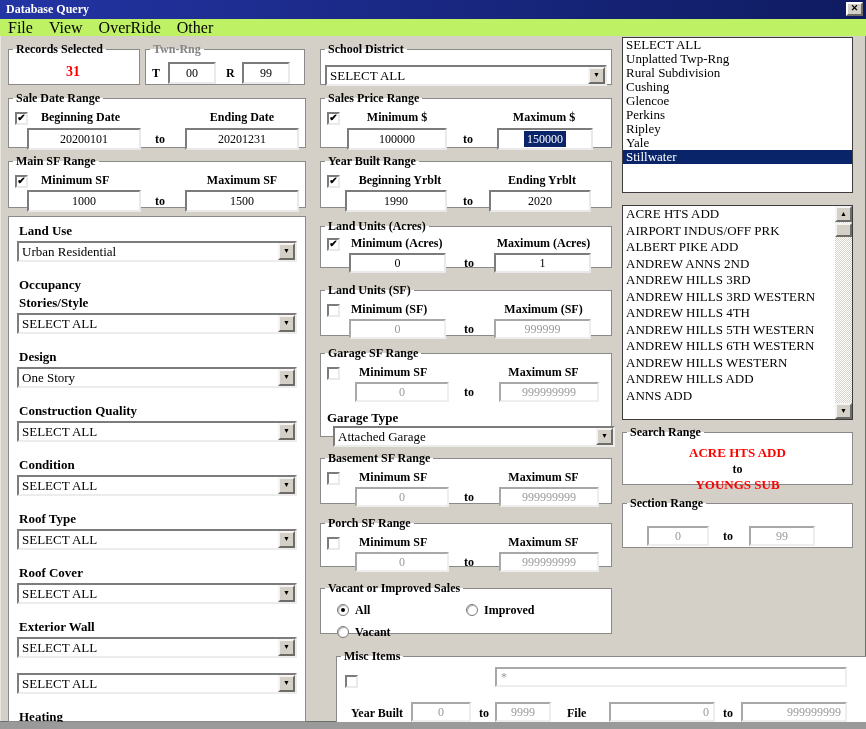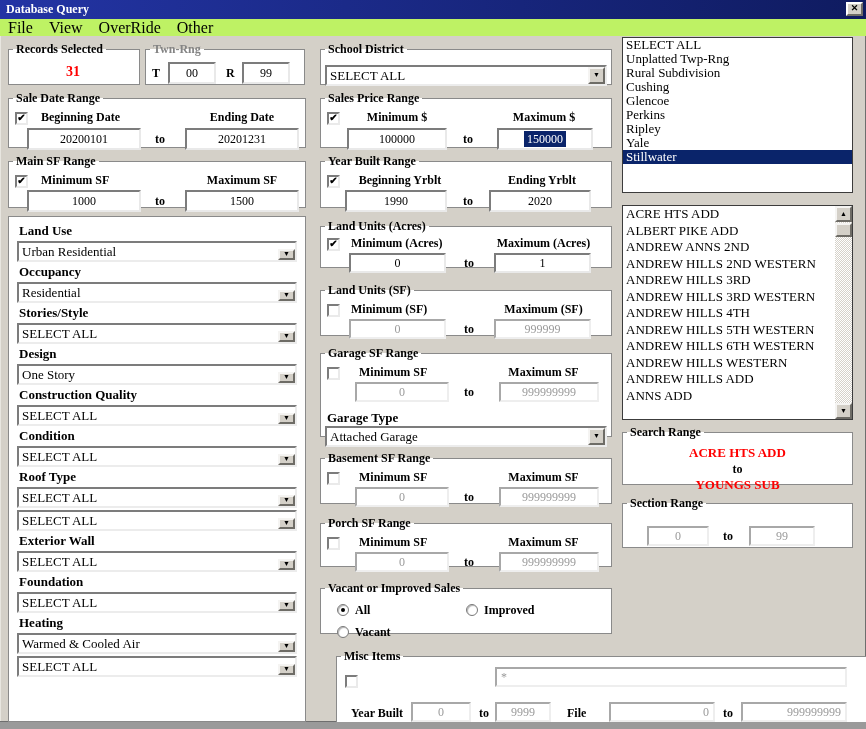--- a/index.html
+++ b/index.html
@@ -56,21 +56,21 @@
     border:2px solid;border-color:#7c7c7c #ececec #ececec #7c7c7c;}
   .combo .cval{flex:1;font-size:13px;line-height:17px;padding-left:3px;white-space:nowrap;overflow:hidden;color:#000;}
   .combo .cbtn{width:17px;background:#d4d0c8;border:2px solid;
     border-color:#f5f4f2 #6e6c66 #6e6c66 #f5f4f2;box-sizing:border-box;
     display:flex;align-items:center;justify-content:center;}
   .combo .arr{font-size:7px;line-height:1;color:#000;}
   .combo.abs{position:absolute;}
   
   .fields{padding:5px 8px 0 8px;}
   .fields .flabel{display:block;font-size:13px;font-weight:bold;margin:1px 0 2px 2px;color:#000;}
-  .fields .combo{margin-bottom:2px;align-items:flex-end;}
+  .fields .combo{margin-bottom:15px;}
   
   .list{position:absolute;background:#fff;border:1px solid #3c3c3c;box-sizing:border-box;overflow:hidden;}
   .li{font-size:13px;padding-left:3px;white-space:nowrap;overflow:hidden;color:#000;}
   .dl .li{line-height:14px;}
   .sl .li{line-height:16.5px;}
   .li.sel{background:#0a246a;color:#fff;}
   
   .sbar{position:absolute;right:0;top:0;bottom:0;width:17px;display:flex;flex-direction:column;
     background:#e4e1da;background-image:repeating-conic-gradient(#ffffff 0% 25%,#d6d2ca 25% 50%);background-size:2px 2px;}
   .sbtn{height:16px;background:#d4d0c8;border:2px solid;border-color:#f5f4f2 #6e6c66 #6e6c66 #f5f4f2;
@@ -162,26 +162,20 @@
   <fieldset class="grp" style="left:8px;top:216px;width:298px;height:506px">
     <div class="fields">
       <span class="flabel">Land Use</span>
       <div class="combo">
           <span class="cval">Urban Residential</span>
           <span class="cbtn">
             <span class="arr">▼</span>
           </span>
         </div>
       <span class="flabel">Occupancy</span>
-      <div class="combo">
-          <span class="cval">Residential</span>
-          <span class="cbtn">
-            <span class="arr">▼</span>
-          </span>
-        </div>
       <span class="flabel">Stories/Style</span>
       <div class="combo">
           <span class="cval">SELECT ALL</span>
           <span class="cbtn">
             <span class="arr">▼</span>
           </span>
         </div>
       <span class="flabel">Design</span>
       <div class="combo">
           <span class="cval">One Story</span>
@@ -203,34 +197,34 @@
             <span class="arr">▼</span>
           </span>
         </div>
       <span class="flabel">Roof Type</span>
       <div class="combo">
           <span class="cval">SELECT ALL</span>
           <span class="cbtn">
             <span class="arr">▼</span>
           </span>
         </div>
+      <span class="flabel">Roof Cover</span>
       <div class="combo">
           <span class="cval">SELECT ALL</span>
           <span class="cbtn">
             <span class="arr">▼</span>
           </span>
         </div>
       <span class="flabel">Exterior Wall</span>
       <div class="combo">
           <span class="cval">SELECT ALL</span>
           <span class="cbtn">
             <span class="arr">▼</span>
           </span>
         </div>
-      <span class="flabel">Foundation</span>
       <div class="combo">
           <span class="cval">SELECT ALL</span>
           <span class="cbtn">
             <span class="arr">▼</span>
           </span>
         </div>
       <span class="flabel">Heating</span>
       <div class="combo">
           <span class="cval">Warmed &amp; Cooled Air</span>
           <span class="cbtn">
@@ -268,21 +262,21 @@
 
   <fieldset class="grp" style="left:320px;top:347px;width:292px;height:90px">
     <legend>Garage SF Range</legend>
     <span class="cb" style="left:6px;top:7px"></span>
     <span class="lbl" style="left:38px;top:5px">Minimum SF</span>
     <span class="lbl c" style="left:165px;top:5px;width:115px">Maximum SF</span>
     <span class="tb h20 dis" style="left:34px;top:22px;width:94px">0</span>
     <span class="to" style="left:143px;top:25px">to</span>
     <span class="tb h20 dis" style="left:178px;top:22px;width:100px">999999999</span>
     <span class="lbl" style="left:6px;top:50px;font-size:13px">Garage Type</span>
-    <div class="combo abs" style="left:4px;top:66px;width:282px">
+    <div class="combo abs" style="left:12px;top:66px;width:282px">
       <span class="cval">Attached Garage</span>
       <span class="cbtn">
           <span class="arr">▼</span>
         </span>
     </div>
   </fieldset>
 
   <fieldset class="grp" style="left:320px;top:452px;width:292px;height:52px">
     <legend>Basement SF Range</legend>
     <span class="cb" style="left:6px;top:7px"></span>
@@ -335,23 +329,23 @@
     <div class="li">Glencoe</div>
     <div class="li">Perkins</div>
     <div class="li">Ripley</div>
     <div class="li">Yale</div>
     <div class="li sel">Stillwater</div>
   </div>
 
   <div class="list sl" style="left:622px;top:205px;width:231px;height:215px">
     <div style="margin-right:17px;overflow:hidden">
       <div class="li">ACRE HTS ADD</div>
+      <div class="li">AIRPORT INDUS/OFF PRK</div>
       <div class="li">ALBERT PIKE ADD</div>
       <div class="li">ANDREW ANNS 2ND</div>
-      <div class="li">ANDREW HILLS 2ND WESTERN</div>
       <div class="li">ANDREW HILLS 3RD</div>
       <div class="li">ANDREW HILLS 3RD WESTERN</div>
       <div class="li">ANDREW HILLS 4TH</div>
       <div class="li">ANDREW HILLS 5TH WESTERN</div>
       <div class="li">ANDREW HILLS 6TH WESTERN</div>
       <div class="li">ANDREW HILLS WESTERN</div>
       <div class="li">ANDREW HILLS ADD</div>
       <div class="li">ANNS ADD</div>
     </div>
     <div class="sbar">

